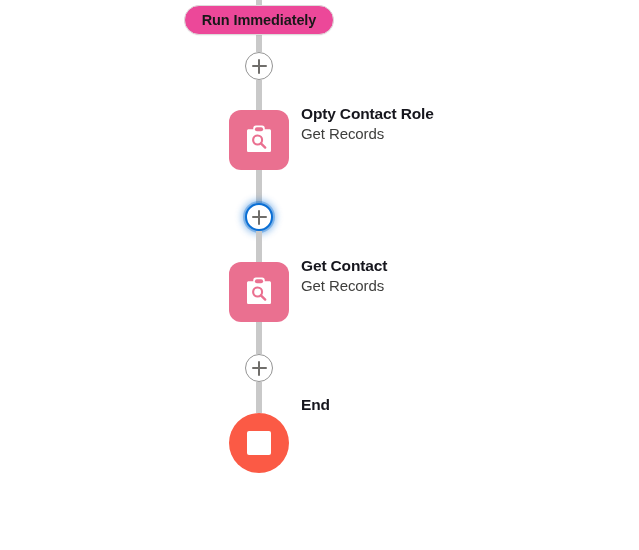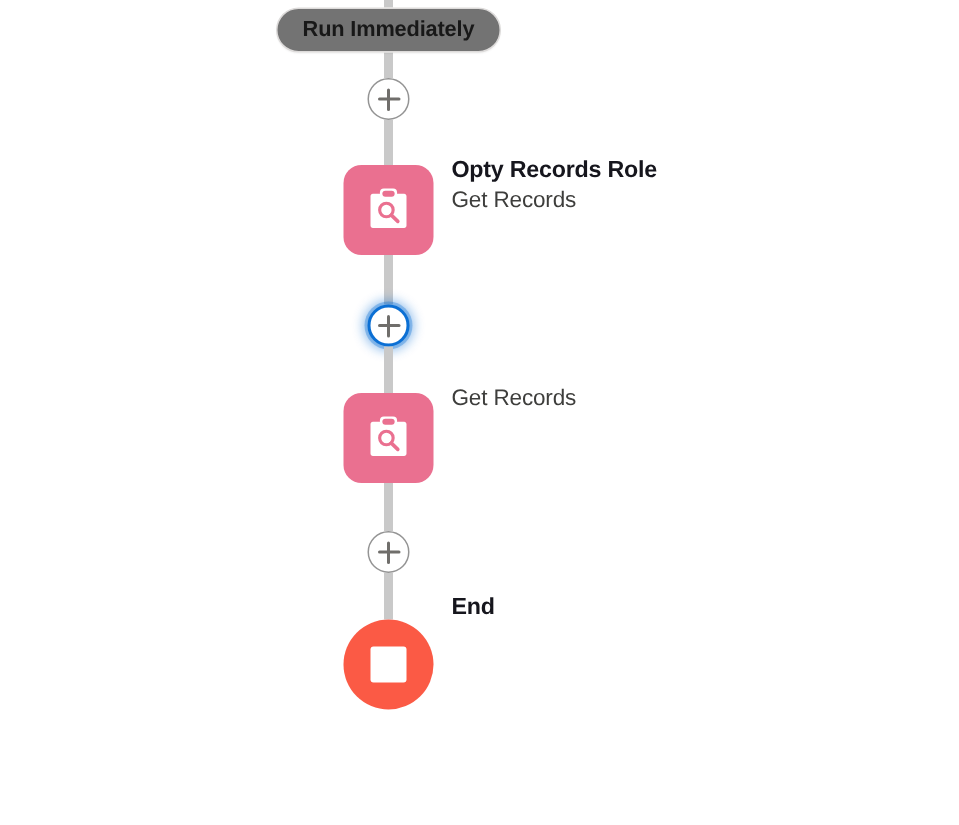--- a/index.html
+++ b/index.html
@@ -30,21 +30,21 @@
   }
 
   
   .start-pill {
     position: absolute;
     left: 184px;
     top: 5px;
     width: 150px;
     height: 30px;
     box-sizing: border-box;
-    background: #737373;
+    background: #ec4899;
     border: 1px solid #dddbda;
     border-radius: 15px;
     display: flex;
     align-items: center;
     justify-content: center;
     box-shadow: 0 1px 1px rgba(0,0,0,0.04);
   }
   .start-pill-label {
     font-size: 14.5px;
     font-weight: bold;
@@ -176,21 +176,21 @@
   <div class="node node-getrecords" style="top:110px;">
     <svg width="34" height="34" viewBox="0 0 34 34">
       <path fill="#ffffff" d="M6.6 6.2h20.8c0.9 0 1.6 0.7 1.6 1.6v19.6c0 0.9-0.7 1.6-1.6 1.6H6.6c-0.9 0-1.6-0.7-1.6-1.6V7.8c0-0.9 0.7-1.6 1.6-1.6z"></path>
       <rect x="11.3" y="2.6" width="11.4" height="7.2" rx="2.6" fill="#ffffff"></rect>
       <rect x="12.9" y="4.2" width="8.2" height="4.0" rx="2.0" fill="#ea7090"></rect>
       <circle cx="15.6" cy="17.0" r="4.5" fill="none" stroke="#ea7090" stroke-width="2.1"></circle>
       <line x1="18.9" y1="20.4" x2="23.2" y2="24.6" stroke="#ea7090" stroke-width="2.4" stroke-linecap="round"></line>
     </svg>
   </div>
   <div class="node-text" style="top:104px;">
-    <div class="node-title">Opty Records Role</div>
+    <div class="node-title">Opty Contact Role</div>
     <div class="node-subtitle">Get Records</div>
   </div>
 
   <div class="connector" style="top:170px;height:33px;"></div>
 
   <div class="plus-btn focused" style="top:203px;">
     <span class="plus-glyph"></span>
   </div>
 
   <div class="connector" style="top:231px;height:31px;"></div>
@@ -198,20 +198,21 @@
   <div class="node node-getrecords" style="top:262px;">
     <svg width="34" height="34" viewBox="0 0 34 34">
       <path fill="#ffffff" d="M6.6 6.2h20.8c0.9 0 1.6 0.7 1.6 1.6v19.6c0 0.9-0.7 1.6-1.6 1.6H6.6c-0.9 0-1.6-0.7-1.6-1.6V7.8c0-0.9 0.7-1.6 1.6-1.6z"></path>
       <rect x="11.3" y="2.6" width="11.4" height="7.2" rx="2.6" fill="#ffffff"></rect>
       <rect x="12.9" y="4.2" width="8.2" height="4.0" rx="2.0" fill="#ea7090"></rect>
       <circle cx="15.6" cy="17.0" r="4.5" fill="none" stroke="#ea7090" stroke-width="2.1"></circle>
       <line x1="18.9" y1="20.4" x2="23.2" y2="24.6" stroke="#ea7090" stroke-width="2.4" stroke-linecap="round"></line>
     </svg>
   </div>
   <div class="node-text" style="top:256px;">
+    <div class="node-title">Get Contact</div>
     <div class="node-subtitle">Get Records</div>
   </div>
 
   <div class="connector" style="top:322px;height:32px;"></div>
 
   <div class="plus-btn" style="top:354px;">
     <span class="plus-glyph"></span>
   </div>
 
   <div class="connector" style="top:382px;height:31px;"></div>

